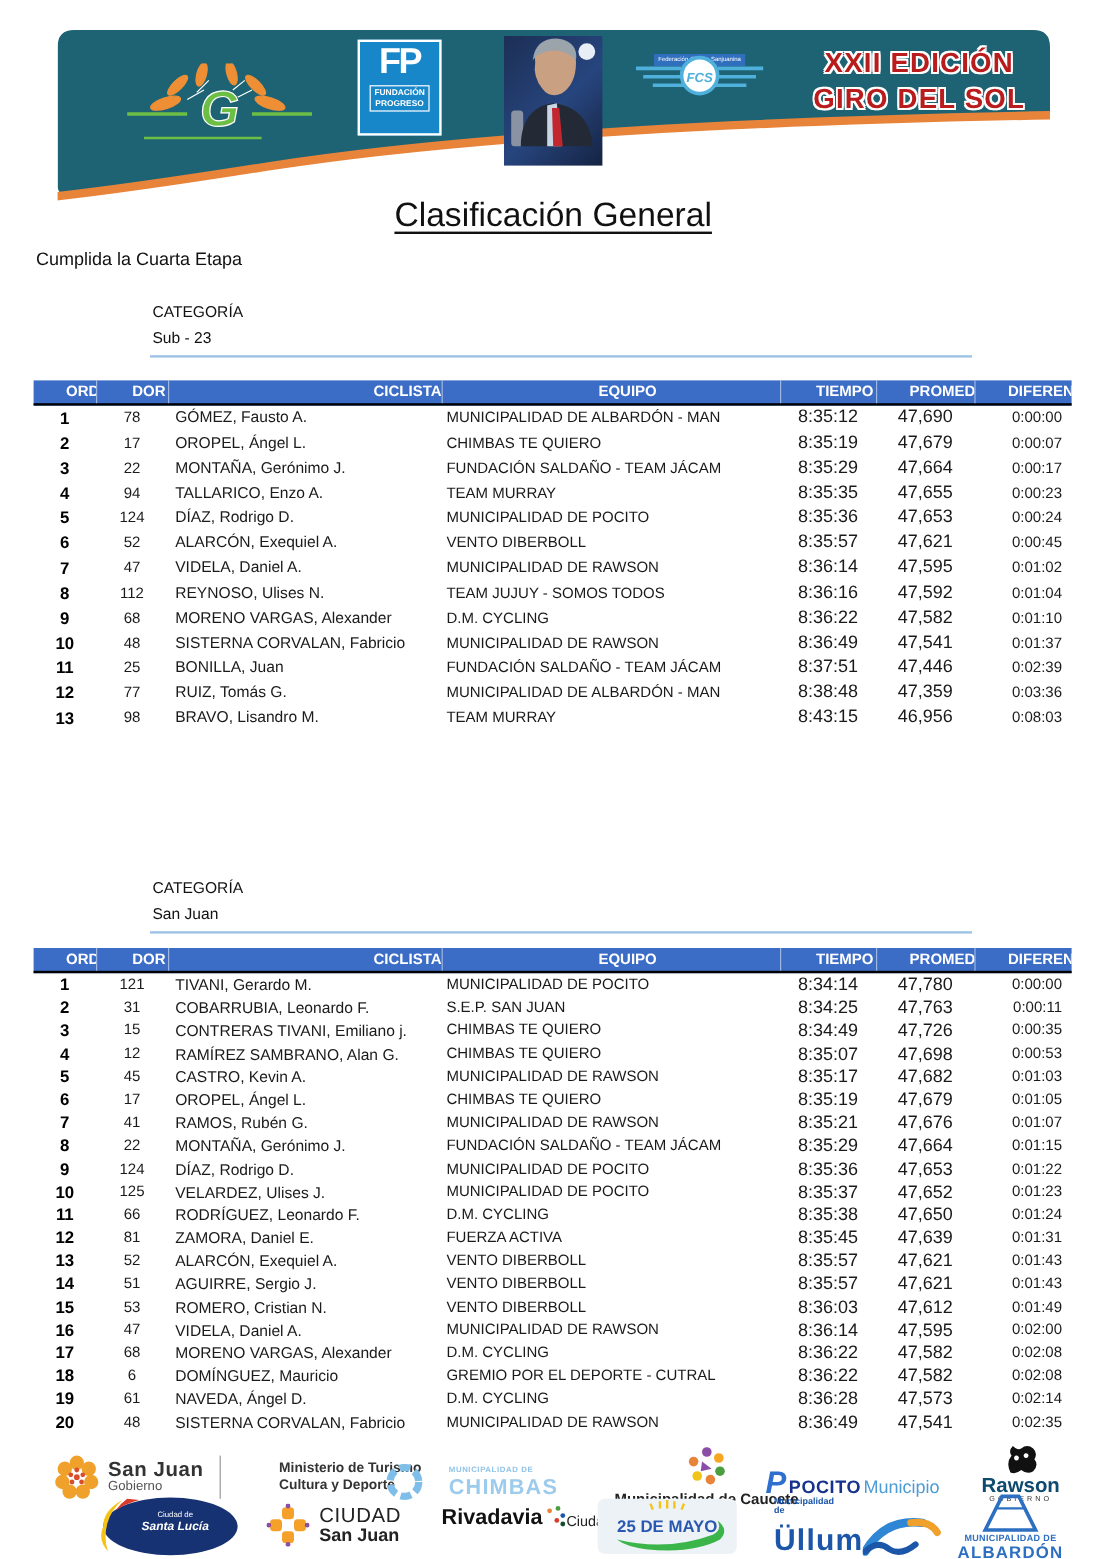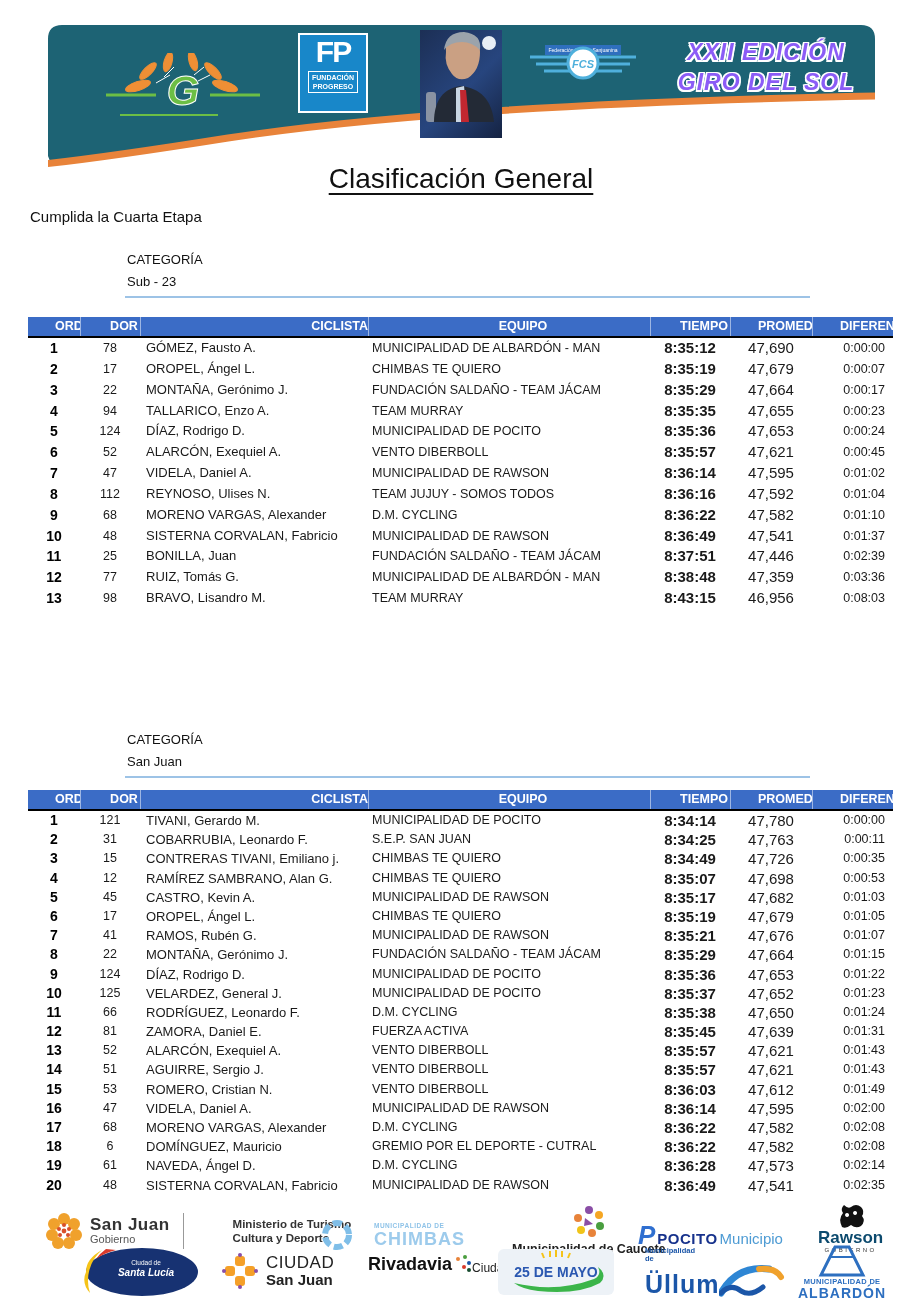--- a/index.html
+++ b/index.html
@@ -25,21 +25,21 @@
   .photo{left:372px;top:5px;width:82px;height:108px;background:linear-gradient(135deg,#1c2f55 0%,#27457e 55%,#152342 100%);overflow:hidden;}
   .photo .spot{position:absolute;right:6px;top:6px;width:14px;height:14px;border-radius:50%;background:#e8eef5;}
   .photo svg{position:absolute;left:0;bottom:0;}
 
   
   .federacion{left:480px;top:18px;width:110px;height:70px;display:flex;flex-direction:column;align-items:center;}
   .fed-strip{margin-top:2px;background:#2f6fbe;color:#fff;font-size:5px;line-height:8px;padding:1px 4px;white-space:nowrap;}
 
   
   .edition{left:608px;top:12px;width:220px;text-align:center;}
-  .edition div{font-size:23px;font-weight:bold;font-style:italic;letter-spacing:1px;line-height:30px;color:#8b5cf6;
+  .edition div{font-size:23px;font-weight:bold;letter-spacing:1px;line-height:30px;color:#b91c1c;
     text-shadow:-1.5px -1.5px 0 #fff,1.5px -1.5px 0 #fff,-1.5px 1.5px 0 #fff,1.5px 1.5px 0 #fff,0 1.5px 0 #fff,0 -1.5px 0 #fff,1.5px 0 0 #fff,-1.5px 0 0 #fff;}
 
   
   .doc-title{position:absolute;left:0;top:163px;width:100%;text-align:center;}
   .doc-title span{font-size:28px;color:#111;text-decoration:underline;text-underline-offset:5px;}
   .doc-subtitle{position:absolute;left:30px;top:208px;font-size:15px;color:#111;}
 
   
   .cat{position:absolute;left:127px;font-size:13px;color:#111;}
   .cat-underline{position:absolute;left:125px;width:685px;height:2px;background:#9dc3e6;}
@@ -53,21 +53,21 @@
   .t1 .tr{height:20.85px;}
   .t2 .tr{height:19.2px;}
   .td{box-sizing:border-box;overflow:hidden;white-space:nowrap;color:#1a1a1a;}
   .t1 .td{line-height:20.85px;}
   .t2 .td{line-height:19.2px;}
   .c0{width:52px;} .c1{width:60px;} .c2{width:228px;text-align:right;} .c3{width:282px;} .c4{width:80px;} .c5{width:82px;} .c6{width:81px;}
   .td.c0{font-weight:bold;font-size:14px;text-align:center;color:#000;}
   .td.c1{font-size:12.5px;text-align:center;}
   .td.c2{font-size:13px;text-align:left;padding-left:6px;}
   .td.c3{font-size:12.5px;text-align:left;padding-left:4px;}
-  .td.c4{font-size:15px;text-align:center;font-weight:bold;}
+  .td.c4{font-size:15px;text-align:center;}
   .td.c5{font-size:15px;text-align:center;}
   .td.c6{font-size:12.5px;text-align:right;padding-right:8px;}
 
   
   .flogo{position:absolute;display:flex;align-items:center;}
   .sj-gob{left:45px;top:1212px;gap:7px;}
   .sj-name{font-size:17px;font-weight:bold;color:#333;line-height:17px;letter-spacing:.5px;}
   .sj-sub{font-size:11px;color:#555;line-height:13px;}
   .vsep{width:1px;height:36px;background:#999;margin:0 6px;}
   .min-line{font-size:11.5px;font-weight:bold;color:#333;line-height:14px;padding-left:36px;}
@@ -424,21 +424,21 @@
           <div class="td c1">124</div>
           <div class="td c2">DÍAZ, Rodrigo D.</div>
           <div class="td c3">MUNICIPALIDAD DE POCITO</div>
           <div class="td c4">8:35:36</div>
           <div class="td c5">47,653</div>
           <div class="td c6">0:01:22</div>
         </div>
         <div class="tr">
           <div class="td c0">10</div>
           <div class="td c1">125</div>
-          <div class="td c2">VELARDEZ, General J.</div>
+          <div class="td c2">VELARDEZ, Ulises J.</div>
           <div class="td c3">MUNICIPALIDAD DE POCITO</div>
           <div class="td c4">8:35:37</div>
           <div class="td c5">47,652</div>
           <div class="td c6">0:01:23</div>
         </div>
         <div class="tr">
           <div class="td c0">11</div>
           <div class="td c1">66</div>
           <div class="td c2">RODRÍGUEZ, Leonardo F.</div>
           <div class="td c3">D.M. CYCLING</div>

